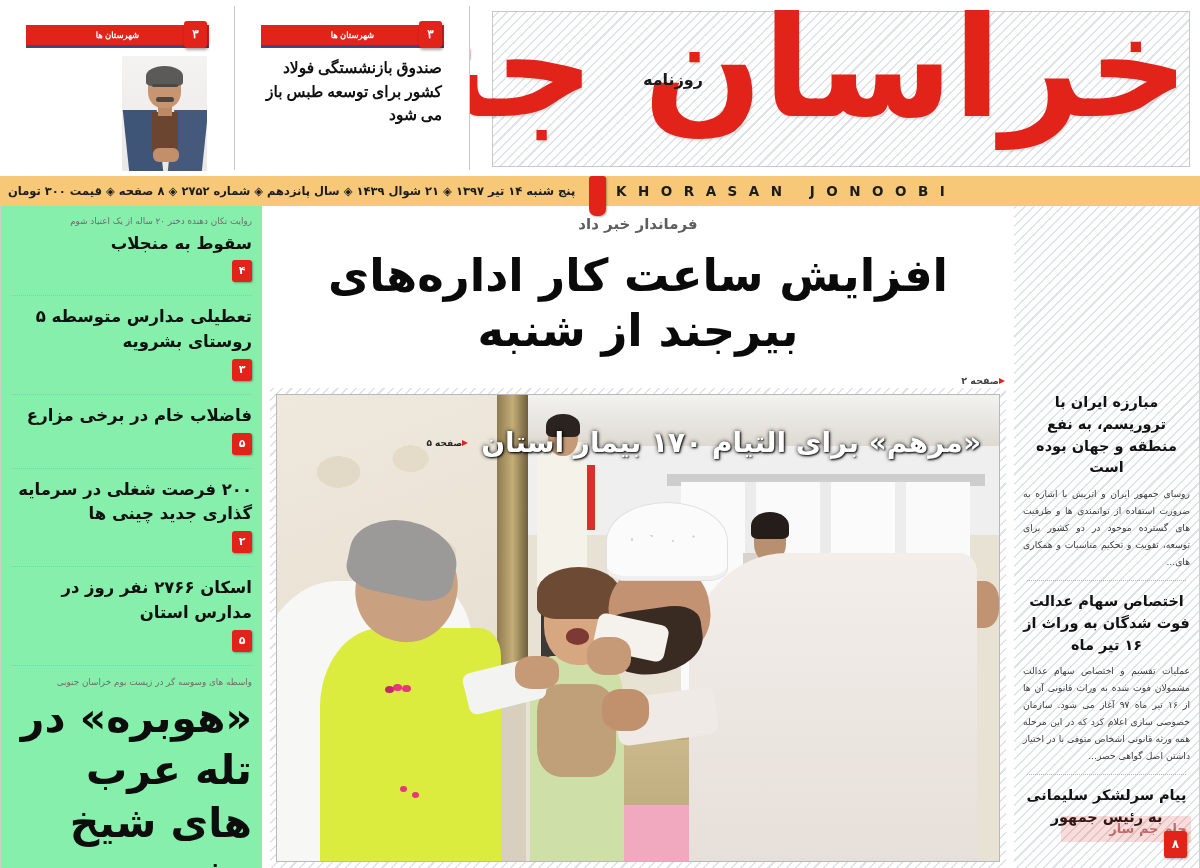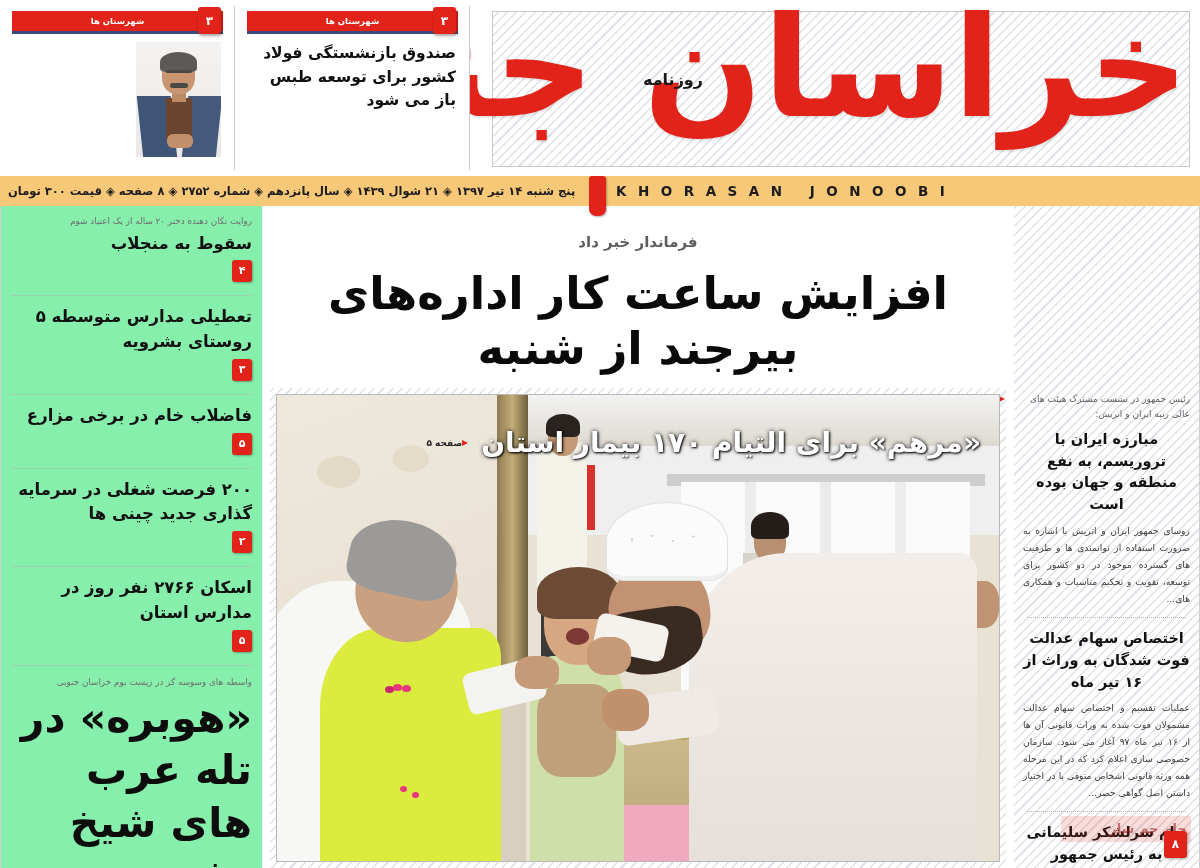--- a/index.html
+++ b/index.html
@@ -38,22 +38,23 @@
     width: 470px;
     height: 176px;
     display: flex;
     flex-direction: row;
   }
 
   .teaser {
     position: relative;
     width: 235px;
     height: 176px;
-    padding: 4px;
+    padding: 18px;
     background: #fff;
+    font-family: Liberation Serif, serif;
   }
   .teaser + .teaser { }
 
   .teaser-divider {
     position: absolute;
     top: 6px;
     bottom: 6px;
     width: 1px;
     background: #c9c9c9;
   }
@@ -281,21 +282,21 @@
   
   .main {
     position: absolute;
     top: 206px;
     left: 262px;
     width: 752px;
     height: 662px;
     padding: 0;
   }
   .main-kicker {
-    margin-top: 27px;
+    margin-top: 9px;
     text-align: center;
     font-size: 15px;
     color: #5e5e5e;
     font-weight: bold;
   }
   .main-head {
     margin-top: 16px;
     text-align: center;
     font-size: 45px;
     font-weight: bold;
@@ -708,21 +709,20 @@
       </div>
     </div>
 
   </div>
 
   <div class="rightcol hatch">
 
     <div class="rc-gap"></div>
 
     <div class="rc-item">
-      <div class="rc-kicker">رئیس جمهور در نشست مشترک هیئت های عالی رتبه ایران و اتریش:</div>
       <div class="rc-head">مبارزه ایران با تروریسم، به نفع منطقه و جهان بوده است</div>
       <div class="rc-body">روسای جمهور ایران و اتریش با اشاره به ضرورت استفاده از توانمندی ها و ظرفیت های گسترده موجود در دو کشور برای توسعه، تقویت و تحکیم مناسبات و همکاری های...</div>
     </div>
     <div class="rc-dotted"></div>
 
     <div class="rc-item">
       <div class="rc-head">اختصاص سهام عدالت فوت شدگان به وراث از ۱۶ تیر ماه</div>
       <div class="rc-body">عملیات تقسیم و اختصاص سهام عدالت مشمولان فوت شده به وراث قانونی آن ها از ۱۶ تیر ماه ۹۷ آغاز می شود. سازمان خصوصی سازی اعلام کرد که در این مرحله همه ورثه قانونی اشخاص متوفی با در اختیار داشتن اصل گواهی حصر...</div>
     </div>
     <div class="rc-dotted"></div>

